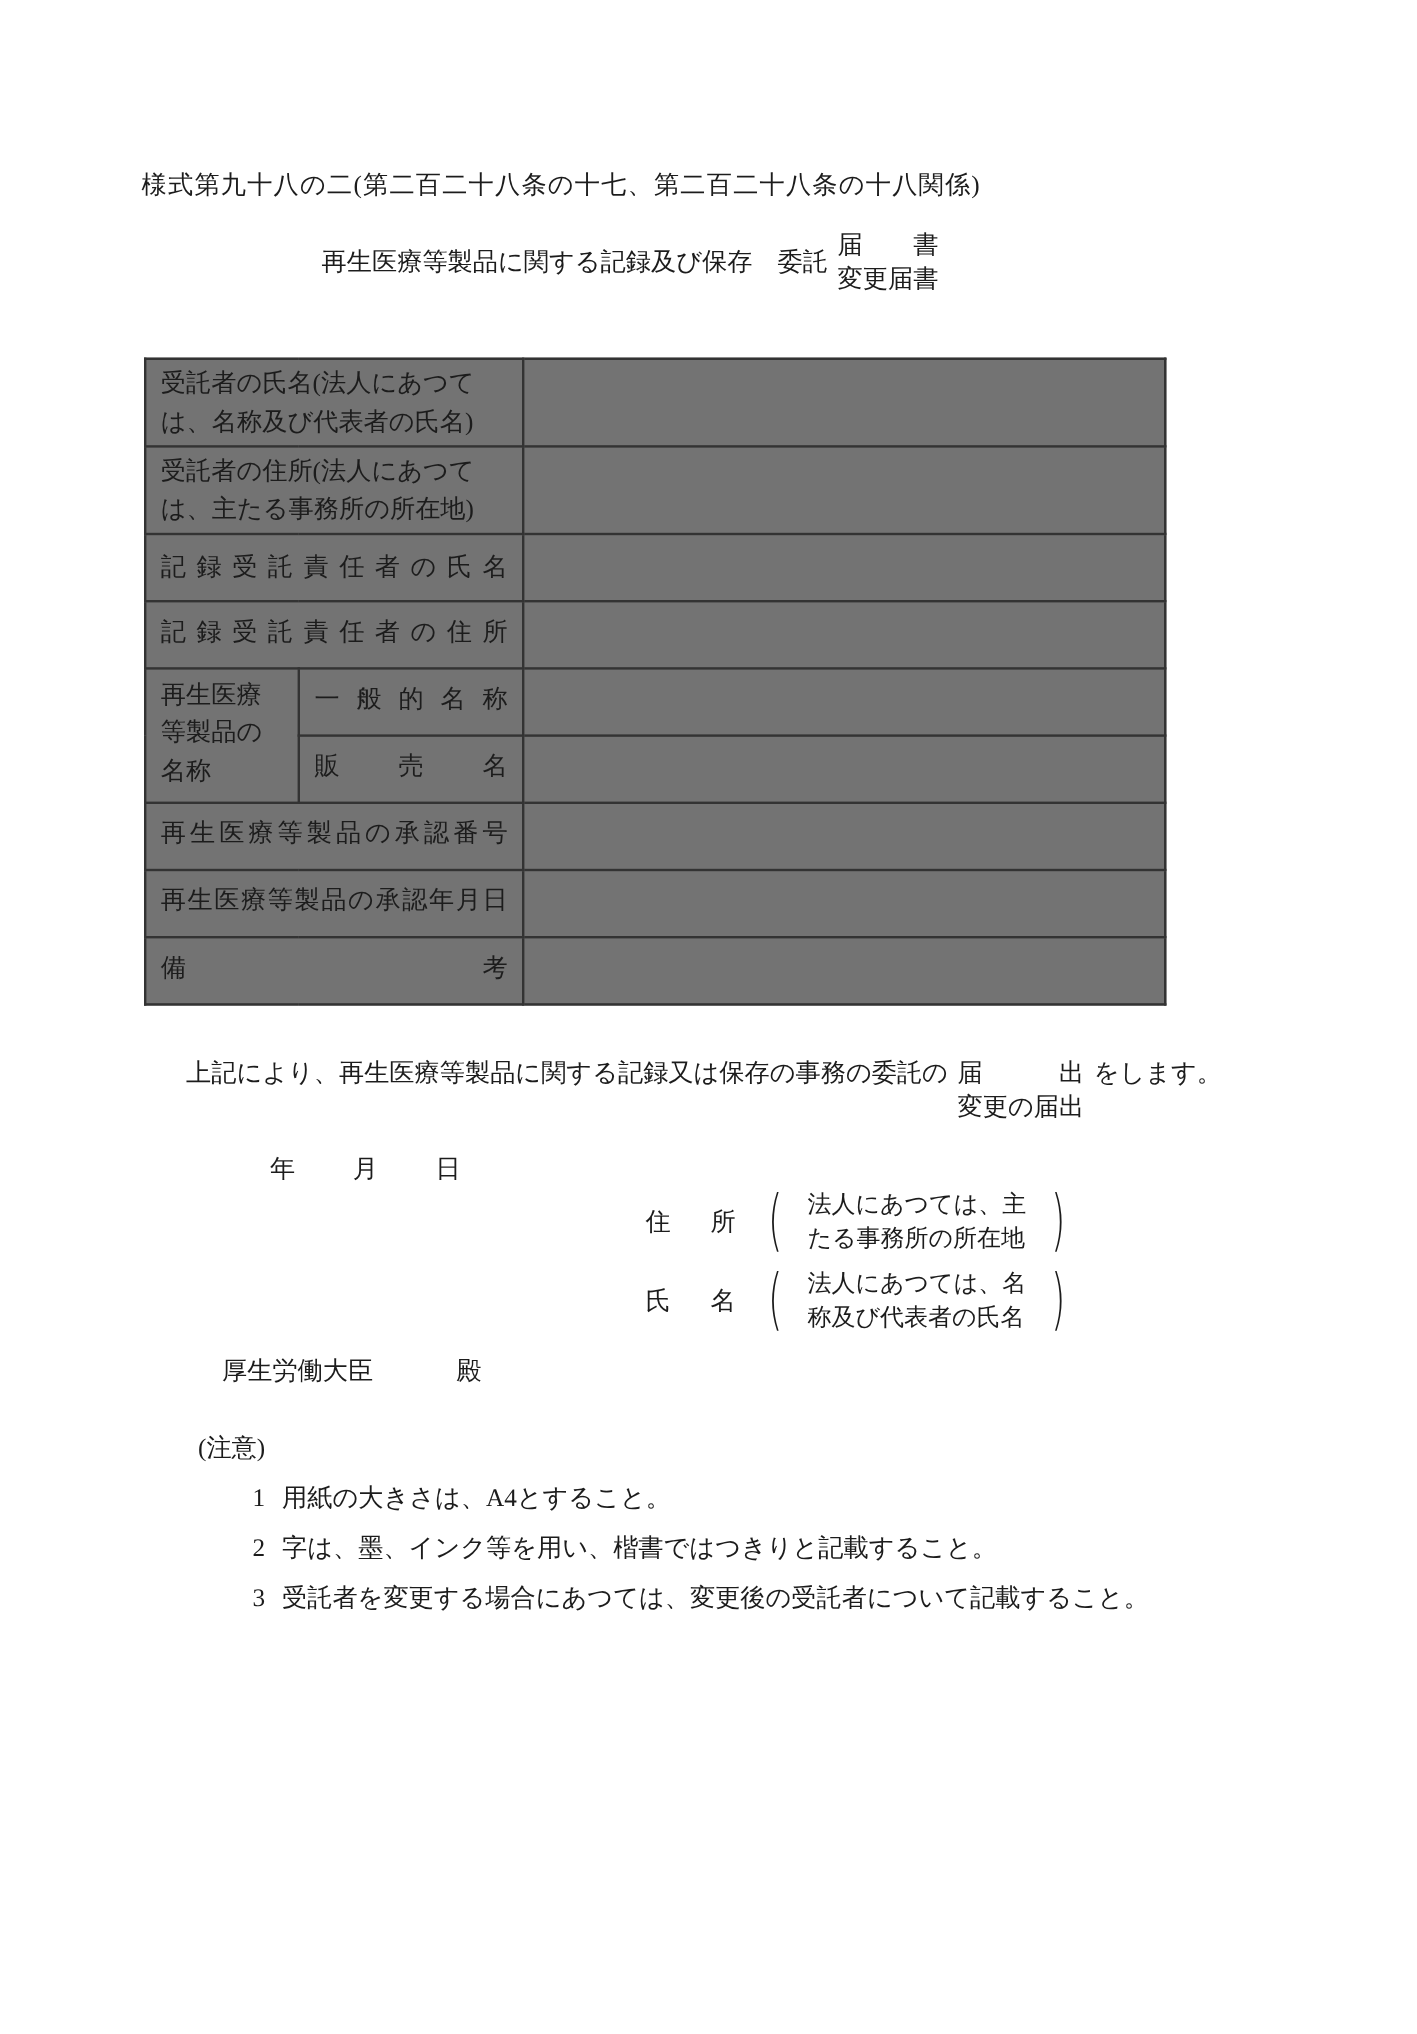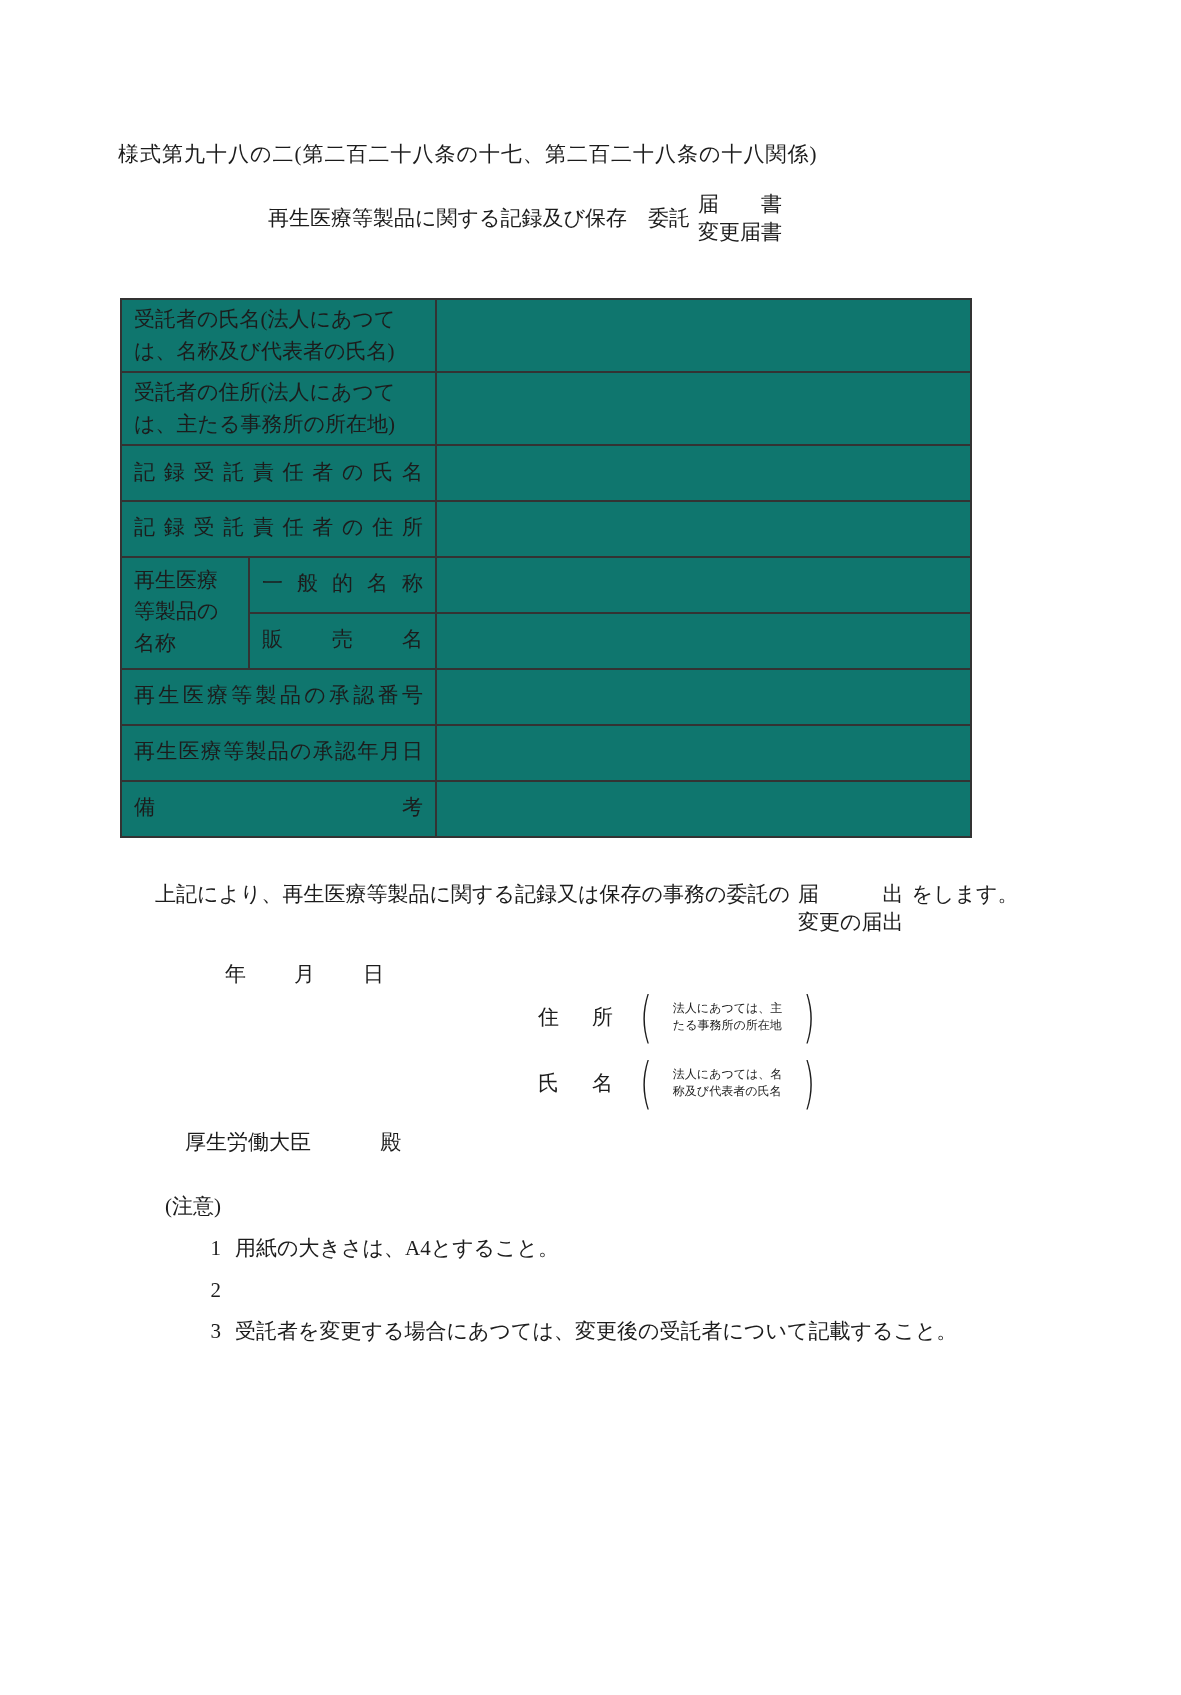--- a/index.html
+++ b/index.html
@@ -28,21 +28,21 @@
   .stack .stack-top,
   .stack .stack-bottom { white-space: nowrap; }
   .stack .stack-top {
     text-align: justify;
     text-align-last: justify;
     text-justify: inter-character;
   }
 
   
   #form-table-wrap { left: 120px; top: 298px; }
-  table { border-collapse: collapse; table-layout: fixed; width: 850px; background: #0f766e; padding-left: 44px; }
+  table { border-collapse: collapse; table-layout: fixed; width: 850px; background: #737373; padding-left: 44px; }
   col.col-a { width: 128px; }
   col.col-b { width: 187px; }
   col.col-v { width: 535px; }
   td {
     border: 2px solid #333333;
     padding: 4px 12px;
     vertical-align: middle;
     font-size: 21px;
     line-height: 1.5;
   }
@@ -74,21 +74,21 @@
     font-family: "DejaVu Sans", sans-serif;
     font-size: 56px;
     font-weight: 200;
     line-height: 0.95;
     display: inline-block;
     transform: scaleX(0.55);
     color: #1c1c1c;
   }
   .paren-content {
     display: inline-flex; flex-direction: column;
-    font-size: 12px; line-height: 1.4; white-space: nowrap;
+    font-size: 20px; line-height: 1.4; white-space: nowrap;
   }
 
   
   #addressee { left: 185px; top: 1128px; white-space: nowrap; }
   #addressee .honorific { margin-left: 64px; }
 
   
   #notes { left: 145px; top: 1192px; margin-left: 20px; }
   .note-heading { margin-bottom: 12px; }
   .note-item { display: flex; margin-left: 40px; margin-top: 9px; line-height: 1.55; }
@@ -194,18 +194,19 @@
 </div>
 
 <div class="abs" id="notes">
   <div class="note-heading">(注意)</div>
   <div class="note-item">
     <span class="note-num">1</span>
     <span class="note-text">用紙の大きさは、A4とすること。</span>
   </div>
   <div class="note-item">
     <span class="note-num">2</span>
+    <span class="note-text">字は、墨、インク等を用い、楷書ではつきりと記載すること。</span>
   </div>
   <div class="note-item">
     <span class="note-num">3</span>
     <span class="note-text">受託者を変更する場合にあつては、変更後の受託者について記載すること。</span>
   </div>
 </div>
 
 </body></html>

